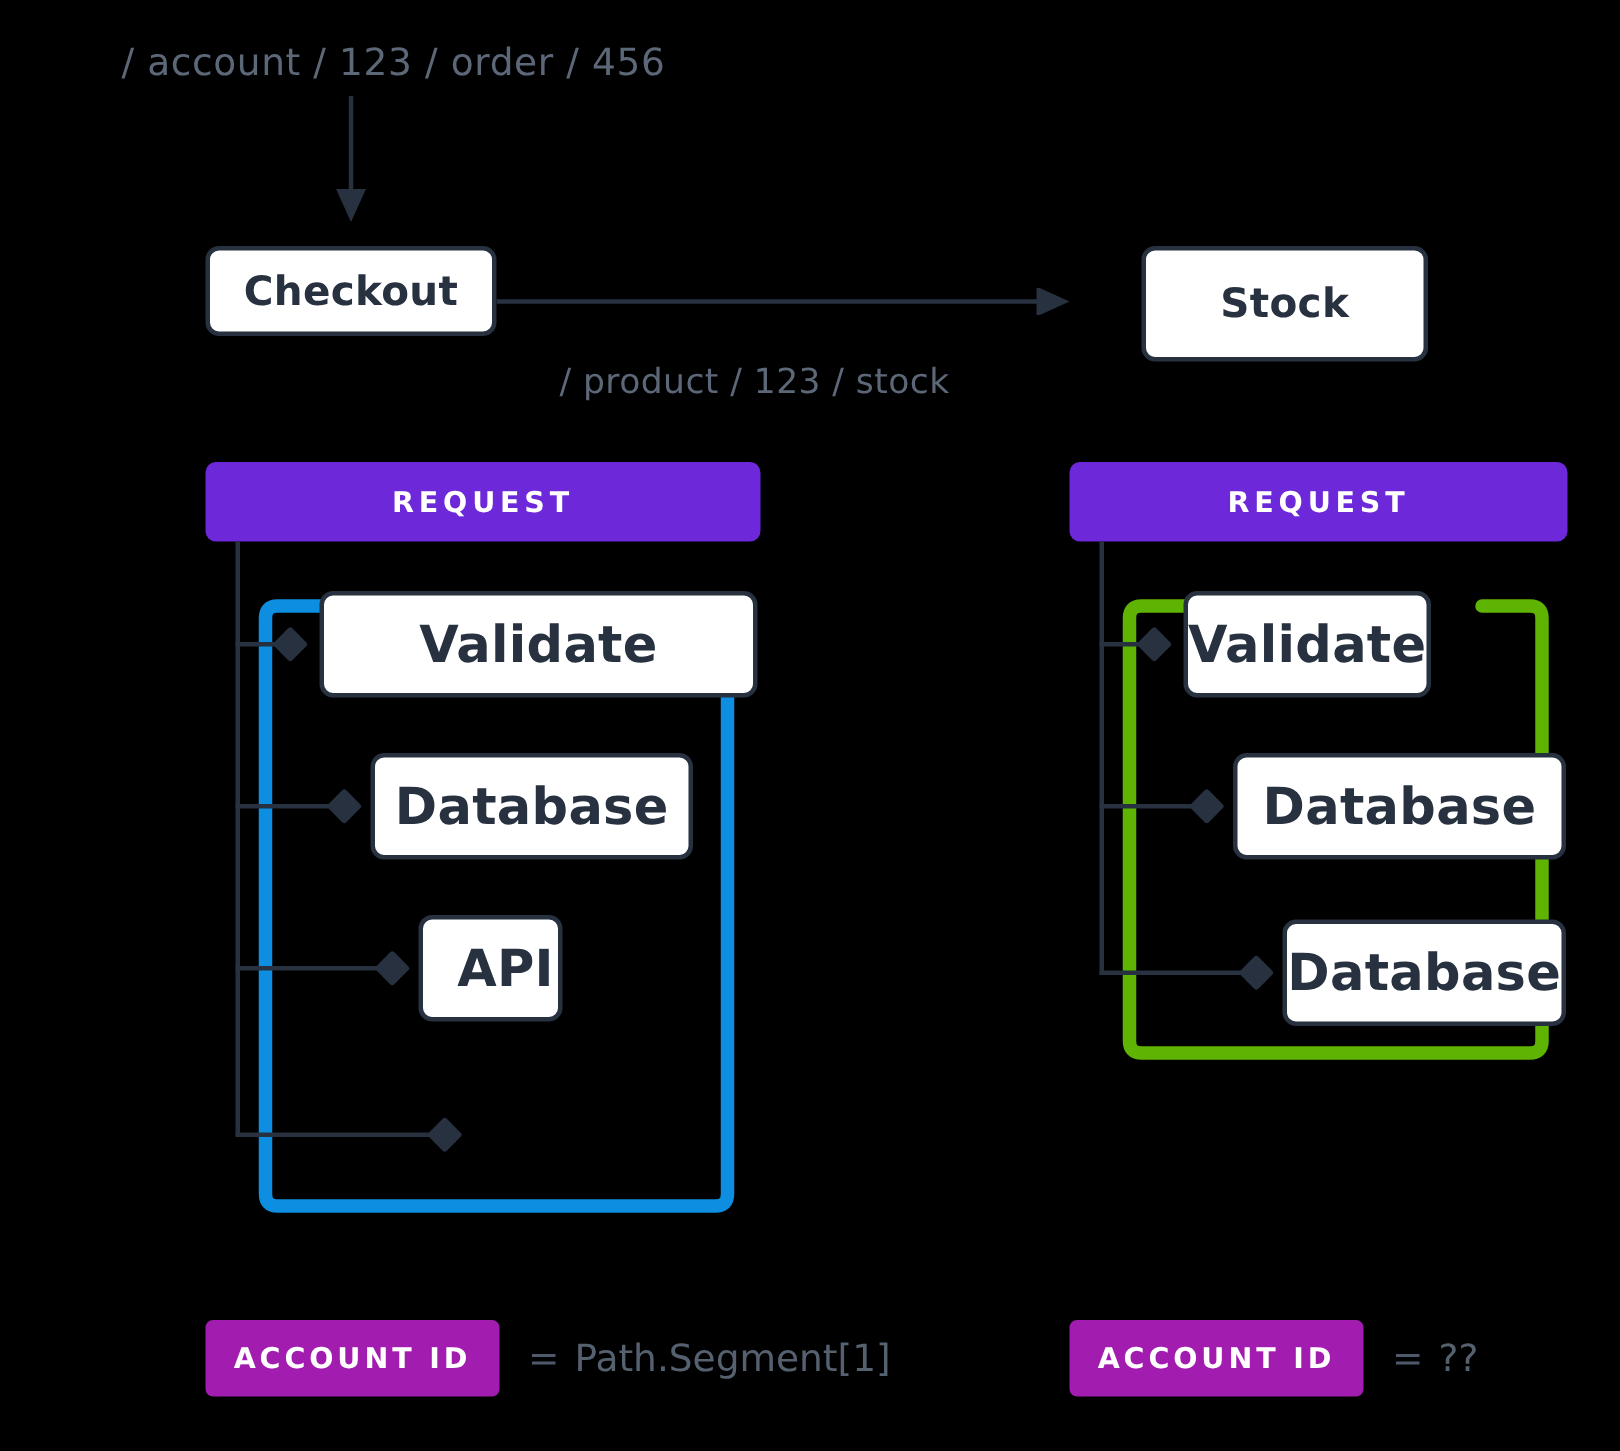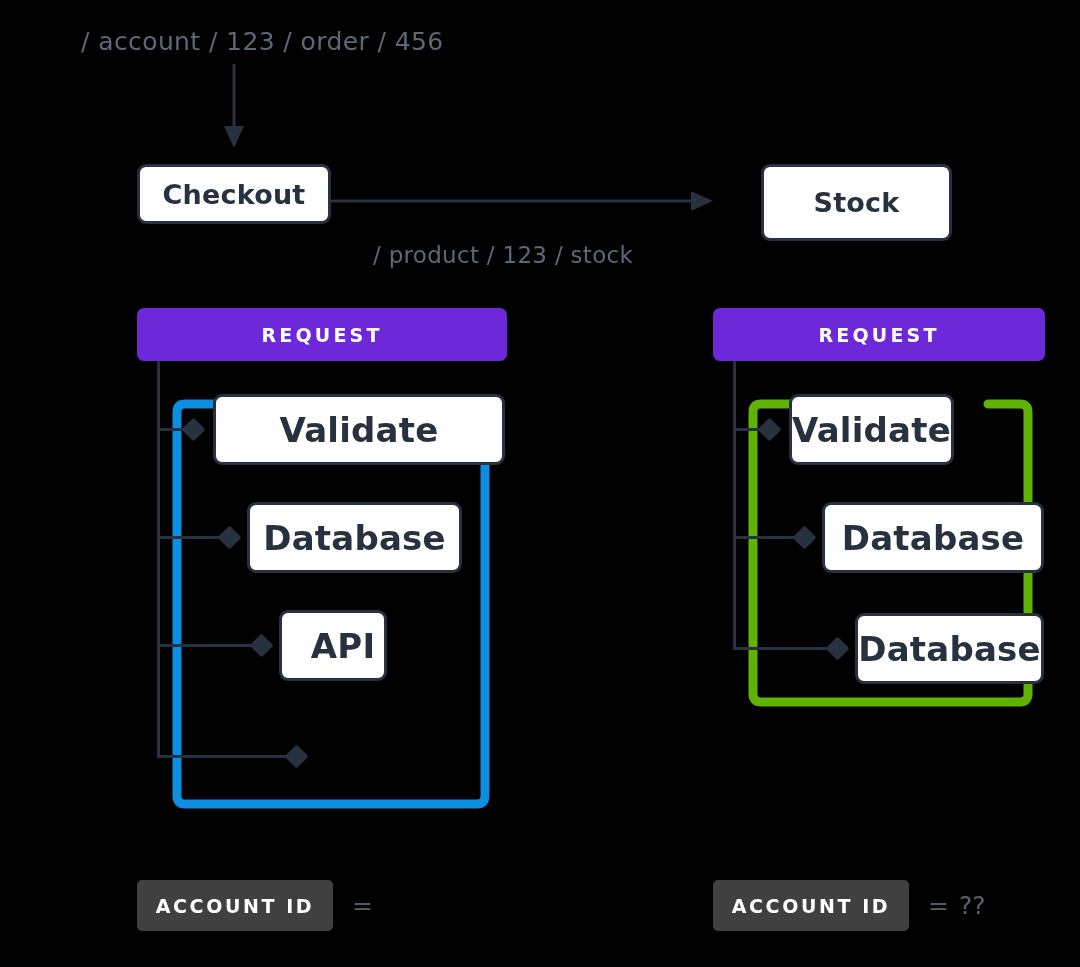--- a/index.html
+++ b/index.html
@@ -75,21 +75,21 @@
   .hline { background: #27313f; height: 3px; }
   .diamond {
     width: 17px; height: 17px;
     background: #27313f;
     transform: rotate(45deg);
     border-radius: 2px;
   }
 
   
   .chip {
-    background: #404040;
+    background: #a21caf;
     border-radius: 5px;
     box-sizing: border-box;
     display: flex;
     align-items: center;
     justify-content: center;
     color: #ffffff;
     font-size: 19px;
     font-weight: bold;
     letter-spacing: 2.6px;
   }
@@ -146,21 +146,21 @@
   <div class="abs hline" style="left:157px; top:428px; width:40px;"></div>
   <div class="abs diamond" style="left:185px; top:421px;"></div>
   <div class="abs node svc" style="left:213px; top:394px; width:292px; height:71px;">Validate</div>
 
   <div class="abs hline" style="left:157px; top:536px; width:78px;"></div>
   <div class="abs diamond" style="left:221px; top:529px;"></div>
   <div class="abs node svc" style="left:247px; top:502px; width:215px; height:71px;">Database</div>
 
   <div class="abs hline" style="left:157px; top:644px; width:110px;"></div>
   <div class="abs diamond" style="left:253px; top:637px;"></div>
-  <div class="abs node svc" style="left:279px; top:610px; width:108px; height:71px;padding-left:20px;">API</div>
+  <div class="abs node svc" style="left:279px; top:610px; width:96px; height:71px;padding-left:20px;">API</div>
 
   <div class="abs hline" style="left:157px; top:755px; width:145px;"></div>
   <div class="abs diamond" style="left:288px; top:748px;"></div>
 
   <div class="abs req-header" style="left:713px; top:308px; width:332px; height:53px;">REQUEST</div>
 
   <div class="abs vline" style="left:733px; top:361px; height:289px;"></div>
 
   <div class="abs" style="left:741px; top:396px;">
     <svg width="300" height="322" viewBox="0 0 300 322">
@@ -175,18 +175,19 @@
   <div class="abs hline" style="left:733px; top:536px; width:78px;"></div>
   <div class="abs diamond" style="left:796px; top:529px;"></div>
   <div class="abs node svc" style="left:822px; top:502px; width:222px; height:71px;">Database</div>
 
   <div class="abs hline" style="left:733px; top:647px; width:110px;"></div>
   <div class="abs diamond" style="left:829px; top:640px;"></div>
   <div class="abs node svc" style="left:855px; top:613px; width:189px; height:71px;">Database</div>
 
   <div class="abs chip" style="left:137px; top:880px; width:196px; height:51px;">ACCOUNT ID</div>
   <div class="abs chip-eq" style="left:352px; top:891px;">=</div>
+  <div class="abs chip-val" style="left:383px; top:891px;">Path.Segment[1]</div>
 
   <div class="abs chip" style="left:713px; top:880px; width:196px; height:51px;">ACCOUNT ID</div>
   <div class="abs chip-eq" style="left:928px; top:891px;">=</div>
   <div class="abs chip-val" style="left:959px; top:891px;">??</div>
 
 </div>
 
 </body></html>

